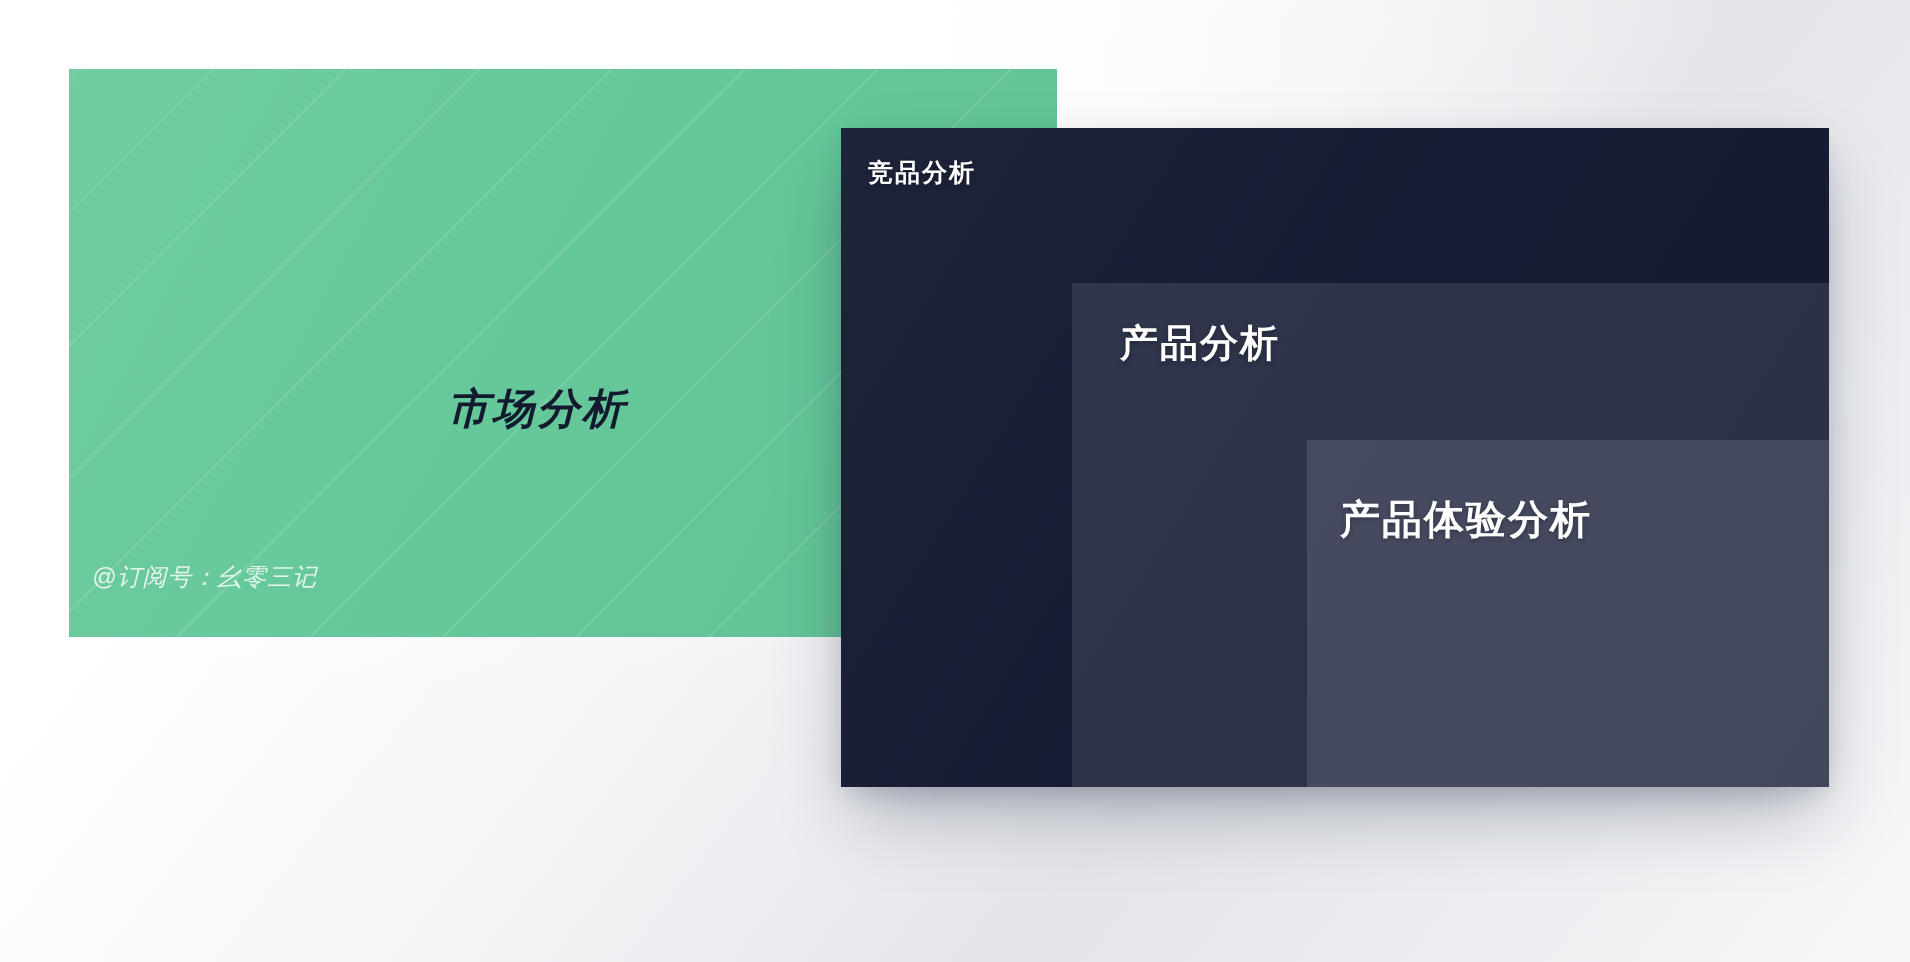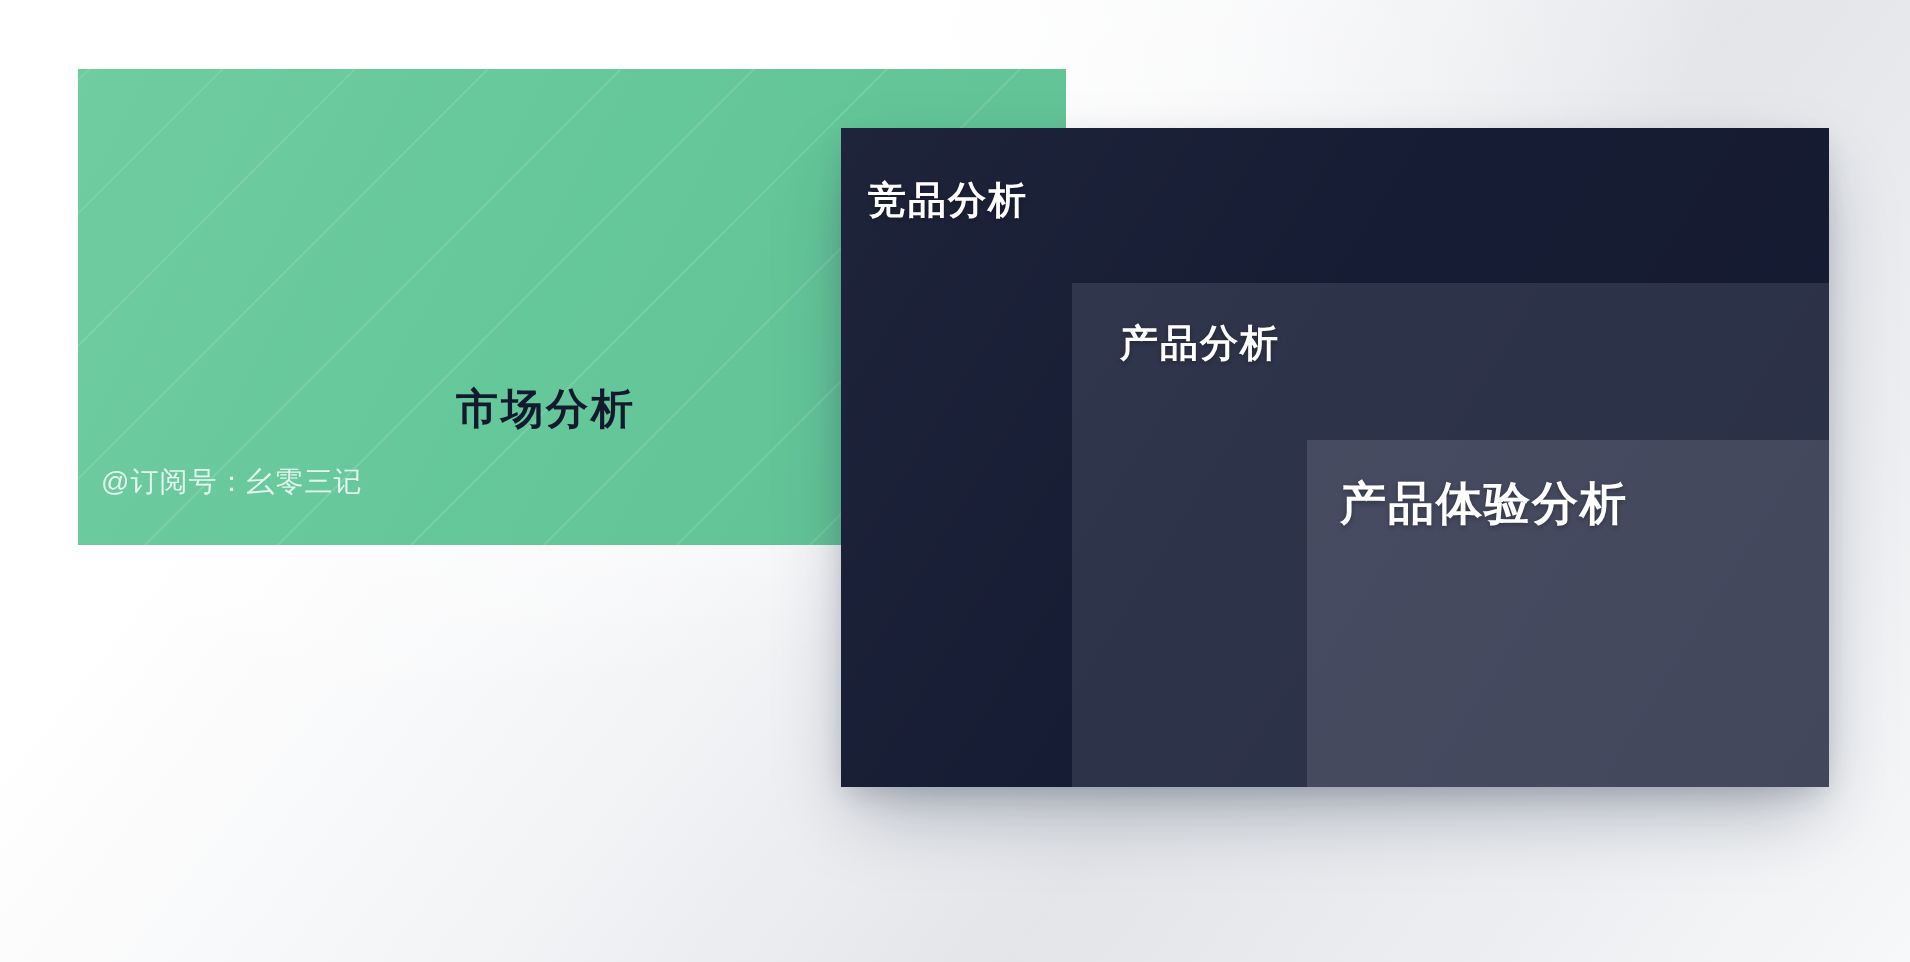--- a/index.html
+++ b/index.html
@@ -17,24 +17,25 @@
       radial-gradient(115% 95% at 8% 6%, #ffffff 0%, #ffffff 34%, rgba(255,255,255,0) 72%),
       linear-gradient(128deg, #ffffff 0%, #ffffff 22%, #f4f5f7 44%, #e3e5e9 66%, #eceef1 84%, #f7f8f9 100%);
   }
 
   
   #stage { position:absolute; inset:0; }
 
   
   .green-card {
     position:absolute;
-    left:78px; top:69px; width:988px; height:476px;
+    left:69px; top:69px; width:988px; height:568px;
     background:#65c89a;
     overflow:hidden;
     z-index:2;
+    font-style:italic;
   }
   .green-card .stripes {
     position:absolute; inset:-60px;
     background:repeating-linear-gradient(
         135deg,
         rgba(255,255,255,0) 0px,
         rgba(255,255,255,0) 92px,
         rgba(255,255,255,0.115) 92px,
         rgba(255,255,255,0.115) 94px);
     pointer-events:none;
@@ -51,21 +52,21 @@
     text-align:center;
     font-size:42px;
     font-weight:bold;
     letter-spacing:3px;
     color:#131a2e;
     transform:translateX(-26px);
   }
   .watermark {
     position:absolute;
     left:23px; bottom:44px;
-    font-size:28px;
+    font-size:24px;
     letter-spacing:1px;
     color:rgba(255,255,255,0.82);
     font-weight:normal;
   }
 
   
   .dark-card {
     position:absolute;
     left:841px; top:128px; width:988px; height:659px;
     overflow:hidden;
@@ -99,23 +100,23 @@
   }
 
   .dark-label {
     position:absolute;
     color:#ffffff;
     font-weight:bold;
     letter-spacing:2px;
     white-space:nowrap;
     text-shadow:0 2px 5px rgba(0,0,0,0.30);
   }
-  .label-1 { left:27px;  top:47px;  font-size:38px; }
+  .label-1 { left:27px;  top:28px;  font-size:25px; }
   .label-2 { left:263px; top:190px; font-size:38px;margin-left:16px; }
-  .label-3 { left:499px; top:345px; font-size:46px; }
+  .label-3 { left:499px; top:364px; font-size:40px; }
 </style>
 </head>
 <body>
 
 <div id="backdrop"></div>
 
 <div id="stage">
 
   <div class="green-card">
     <div class="stripes"></div>

